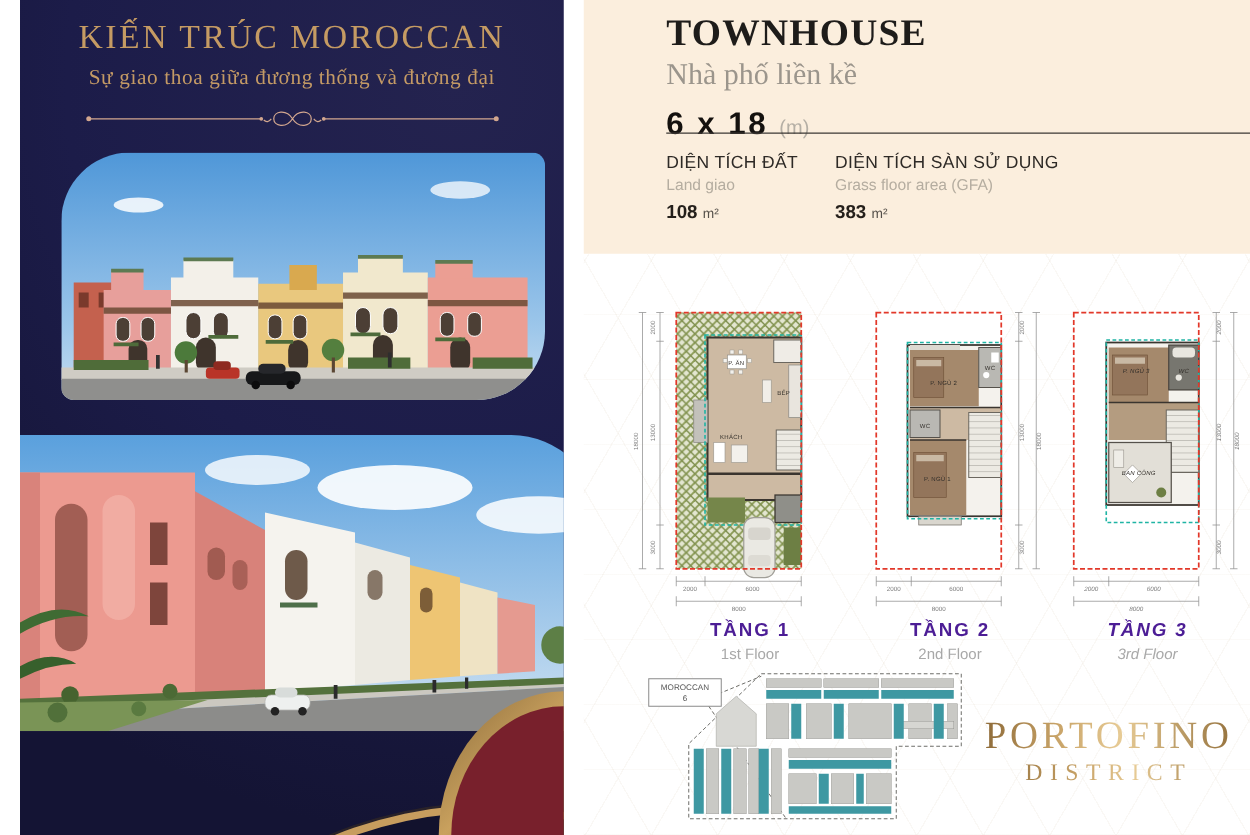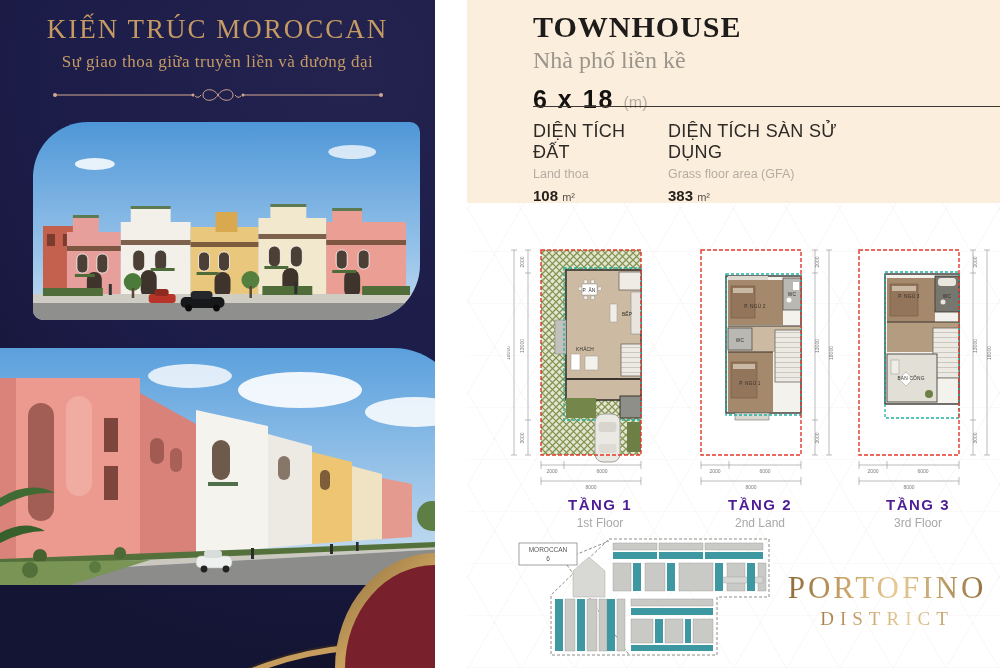--- a/index.html
+++ b/index.html
@@ -1,20 +1,20 @@
 <!DOCTYPE html>
 <html><head>
 <meta charset="utf-8">
 <style>
   html,body{margin:0;padding:0;}
   body{width:1000px;height:668px;position:relative;overflow:hidden;
        font-family:"Liberation Sans",sans-serif;background:#ffffff;}
 
   
-  .left-panel{position:absolute;left:0;top:0;width:435px;height:668px;
+  .left-panel{position:absolute;left:16px;top:0;width:435px;height:668px;
     background:radial-gradient(130% 90% at 80% 10%, #24234f 0%, #1c1c49 55%, #141434 100%);
     overflow:hidden;}
   .left-title{margin:14px 10px 0;text-align:center;
     font-family:"Liberation Serif",serif;font-weight:400;font-size:27px;
     letter-spacing:2px;color:#c59b63;}
   .left-subtitle{margin-top:7px;text-align:center;
     font-family:"Liberation Serif",serif;font-size:17px;letter-spacing:.5px;color:#c49a65;}
   .ornament{display:block;margin:10px auto 0;}
 
   .photo1{position:absolute;left:33px;top:122px;width:387px;height:198px;
@@ -47,31 +47,31 @@
   .town-title{margin:0;font-family:"Liberation Serif",serif;font-weight:700;
     font-size:30px;letter-spacing:1px;color:#1e1c1a;}
   .town-sub{margin-top:3px;font-family:"Liberation Serif",serif;font-size:24px;color:#9b958c;}
   .town-size{margin-top:11px;font-weight:700;font-size:25px;letter-spacing:2px;color:#14110e;}
   .town-size .unit{font-weight:400;font-size:16px;letter-spacing:0;color:#b5afa5;}
   .head-rule{position:absolute;left:66px;right:0;top:106px;height:1px;background:#3c3934;}
   .specs{position:absolute;left:66px;right:0;top:121px;display:flex;}
   .spec{box-sizing:border-box;padding-right:10px;}
   .spec:nth-child(1){width:135px;}
   .spec:nth-child(2){width:204px;}
-  .spec-label{font-size:18px;color:#2e2a26;letter-spacing:.3px;}
+  .spec-label{font-size:14px;color:#2e2a26;letter-spacing:.3px;}
   .spec-sub{margin-top:4px;font-size:12.5px;color:#b5ada0;}
   .spec-value{margin-top:6px;font-size:15px;font-weight:700;color:#241f1a;}
   .spec-value .unit{font-size:11px;font-weight:400;color:#55504a;}
 
   
   .plans-row{position:absolute;left:0;top:232px;display:flex;}
   .plan-col{width:150px;}
   .plan-col.c1{margin-left:40px;}
   .plan-col.c2{margin-left:28px;}
-  .plan-col.c3{margin-left:8px;}
+  .plan-col.c3{margin-left:8px;font-style:italic;}
   .plan-svg{display:block;width:150px;height:262px;}
   .floor-label{margin-top:2px;text-align:center;font-weight:700;font-size:15px;
     letter-spacing:1.5px;color:#4c1d95;}
   .floor-sub{margin-top:3px;text-align:center;font-size:12px;color:#a8a8a8;}
   .plan-col.c1 .floor-label,.plan-col.c1 .floor-sub{transform:translateX(18px);}
 
   
   .dimg line{stroke:#8f8f8f;stroke-width:.6;}
   .dimg text{font-size:5px;fill:#7c7c7c;font-family:"Liberation Sans",sans-serif;}
   .red-dash{stroke:#e2382a;stroke-width:1.4;stroke-dasharray:4 2;fill:none;}
@@ -110,21 +110,21 @@
     </linearGradient>
     <linearGradient id="sky2" x1="0" y1="0" x2="0" y2="1">
       <stop offset="0" stop-color="#5aa0dd"></stop>
         <stop offset="1" stop-color="#cfe2f2"></stop>
     </linearGradient>
   </defs>
 </svg>
 
 <div class="left-panel">
   <div class="left-title">KIẾN TRÚC MOROCCAN</div>
-  <div class="left-subtitle">Sự giao thoa giữa truyền liền và đương đại</div>
+  <div class="left-subtitle">Sự giao thoa giữa đương thống và đương đại</div>
 
   <svg class="ornament" width="350" height="26" viewBox="0 0 350 26">
     <g stroke="#d3a78f" stroke-width="1" fill="none">
       <line x1="12" y1="13" x2="150" y2="13"></line>
       <line x1="200" y1="13" x2="338" y2="13"></line>
       <path d="M175,13 c-5,-8 -15,-6 -15,0 c0,6 10,8 15,0 c5,-8 15,-6 15,0 c0,6 -10,8 -15,0"></path>
       <path d="M158,13 q-3,4 -6,1 M192,13 q3,4 6,1"></path>
     </g>
     <g fill="#d3a78f">
       <circle cx="12" cy="13" r="2"></circle>
@@ -296,21 +296,21 @@
     <h1 class="town-title">TOWNHOUSE</h1>
     <div class="town-sub">Nhà phố liền kề</div>
     <div class="town-size">
       <span>6 x 18</span>
       <span class="unit">(m)</span>
     </div>
     <div class="head-rule"></div>
     <div class="specs">
       <div class="spec">
         <div class="spec-label">DIỆN TÍCH ĐẤT</div>
-        <div class="spec-sub">Land thoa</div>
+        <div class="spec-sub">Land giao</div>
         <div class="spec-value">
           <span>108</span> <span class="unit">m²</span>
         </div>
       </div>
       <div class="spec">
         <div class="spec-label">DIỆN TÍCH SÀN SỬ DỤNG</div>
         <div class="spec-sub">Grass floor area (GFA)</div>
         <div class="spec-value">
           <span>383</span> <span class="unit">m²</span>
         </div>
@@ -432,21 +432,21 @@
             <line x1="116" y1="229" x2="116" y2="237"></line>
           <text x="30" y="241" text-anchor="middle">2000</text>
           <text x="80" y="241" text-anchor="middle">6000</text>
           <line x1="16" y1="249" x2="116" y2="249"></line>
           <line x1="16" y1="245" x2="16" y2="253"></line>
             <line x1="116" y1="245" x2="116" y2="253"></line>
           <text x="66" y="257" text-anchor="middle">8000</text>
         </g>
       </svg>
       <div class="floor-label">TẦNG 2</div>
-      <div class="floor-sub">2nd Land</div>
+      <div class="floor-sub">2nd Floor</div>
     </div>
 
     <div class="plan-col c3">
       <svg class="plan-svg" viewBox="0 0 150 262">
         <rect x="16" y="18" width="100" height="205" fill="#ffffff"></rect>
         <rect x="42" y="42" width="74" height="130" fill="#f4f2ed" stroke="#3a352f" stroke-width="1.4"></rect>
         <rect x="44" y="46" width="48" height="44" fill="#a5896c"></rect>
         <rect x="47" y="52" width="28" height="32" fill="#93755b" stroke="#6e5137" stroke-width="0.5"></rect>
         <rect x="49" y="54" width="24" height="5" fill="#c9b9a4"></rect>
         <rect x="92" y="44" width="24" height="36" fill="#77766f" stroke="#3a352f" stroke-width="0.8"></rect>

